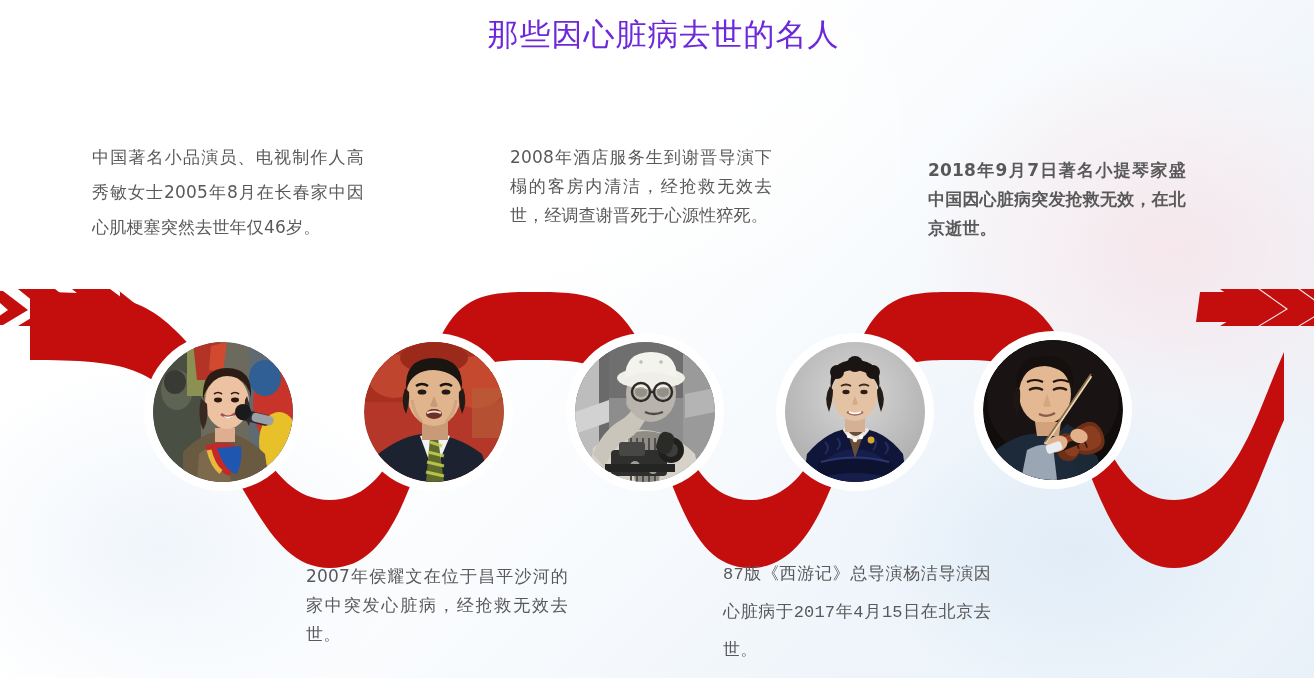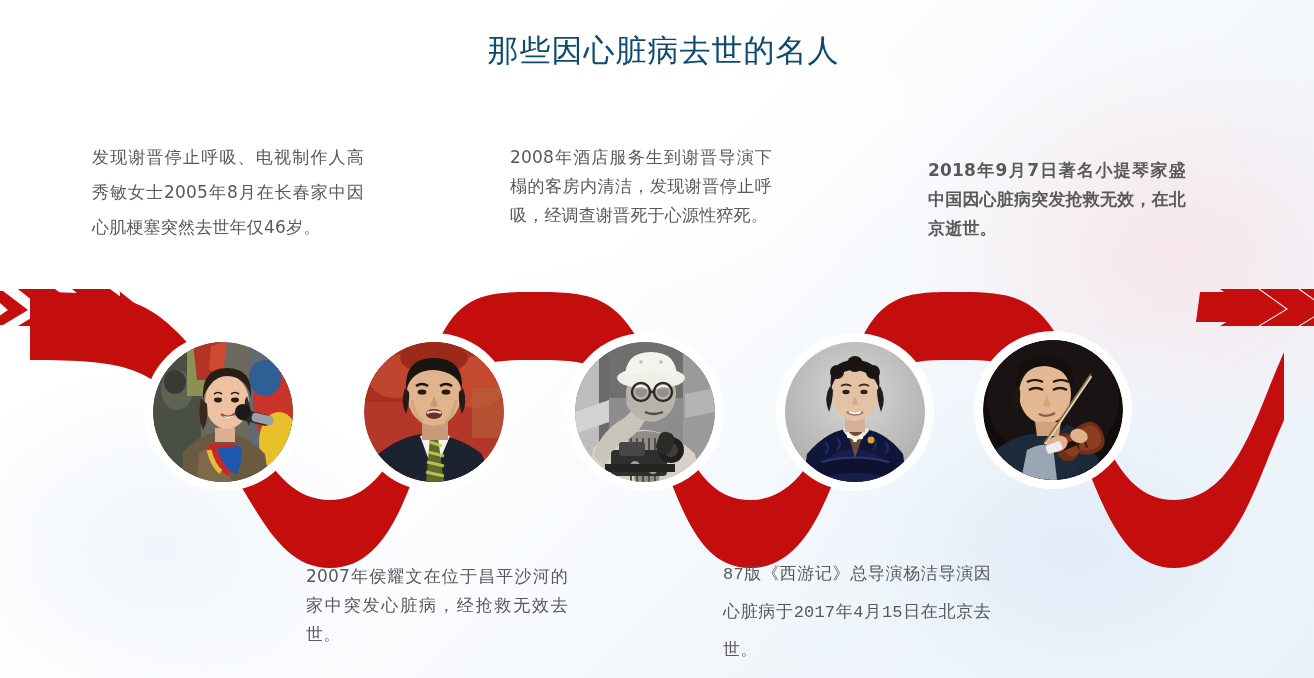--- a/index.html
+++ b/index.html
@@ -20,23 +20,23 @@
     pointer-events:none;}
   #bg-glow-left{position:absolute;left:-80px;bottom:-60px;width:480px;height:380px;
     background:radial-gradient(ellipse at 50% 50%,rgba(236,243,250,0.8) 0%,rgba(255,255,255,0) 70%);
     pointer-events:none;}
   #bg-white-top{position:absolute;left:0;top:0;width:900px;height:340px;
     background:radial-gradient(ellipse at 30% 30%,#ffffff 0%,#ffffff 45%,rgba(255,255,255,0) 78%);
     pointer-events:none;}
 
   
   #title{
-    position:absolute;left:0;right:0;top:32px;text-align:center;
+    position:absolute;left:0;right:0;top:16px;text-align:center;
     font-size:31px;line-height:1.2;letter-spacing:1px;font-weight:400;
-    color:#0c4a6e;
+    color:#6d28d9;
     font-family:"DejaVu Sans","Liberation Sans",sans-serif;
     white-space:nowrap;
     margin-left:13px;
   }
 
   
   #ribbon-layer{position:absolute;left:0;top:0;width:1314px;height:678px;pointer-events:none;}
 
   
   .portrait{
@@ -361,17 +361,17 @@
       <path d="M108,34 L62,102" stroke="#8a6a42" stroke-width="1.6" fill="none"></path>
 
       <ellipse cx="74" cy="104" rx="11" ry="8" fill="#e0b18a" transform="rotate(-20 74 104)"></ellipse>
       <ellipse cx="96" cy="96" rx="9" ry="7" fill="#e0b18a" transform="rotate(20 96 96)"></ellipse>
 
       <rect x="62" y="106" width="16" height="9" rx="3" fill="#e9edf2" transform="rotate(-20 62 106)"></rect>
     </g>
   </svg>
 </div>
 
-<div class="caption cap-top-1">发现谢晋停止呼吸、电视制作人高秀敏女士2005年8月在长春家中因心肌梗塞突然去世年仅46岁。</div>
-<div class="caption cap-top-2">2008年酒店服务生到谢晋导演下榻的客房内清洁，发现谢晋停止呼吸，经调查谢晋死于心源性猝死。</div>
+<div class="caption cap-top-1">中国著名小品演员、电视制作人高秀敏女士2005年8月在长春家中因心肌梗塞突然去世年仅46岁。</div>
+<div class="caption cap-top-2">2008年酒店服务生到谢晋导演下榻的客房内清洁，经抢救无效去世，经调查谢晋死于心源性猝死。</div>
 <div class="caption cap-top-3">2018年9月7日著名小提琴家盛中国因心脏病突发抢救无效，在北京逝世。</div>
 <div class="caption cap-bot-1">2007年侯耀文在位于昌平沙河的家中突发心脏病，经抢救无效去世。</div>
 <div class="caption cap-bot-2">87版《西游记》总导演杨洁导演因心脏病于2017年4月15日在北京去世。</div>
 
 </body></html>

